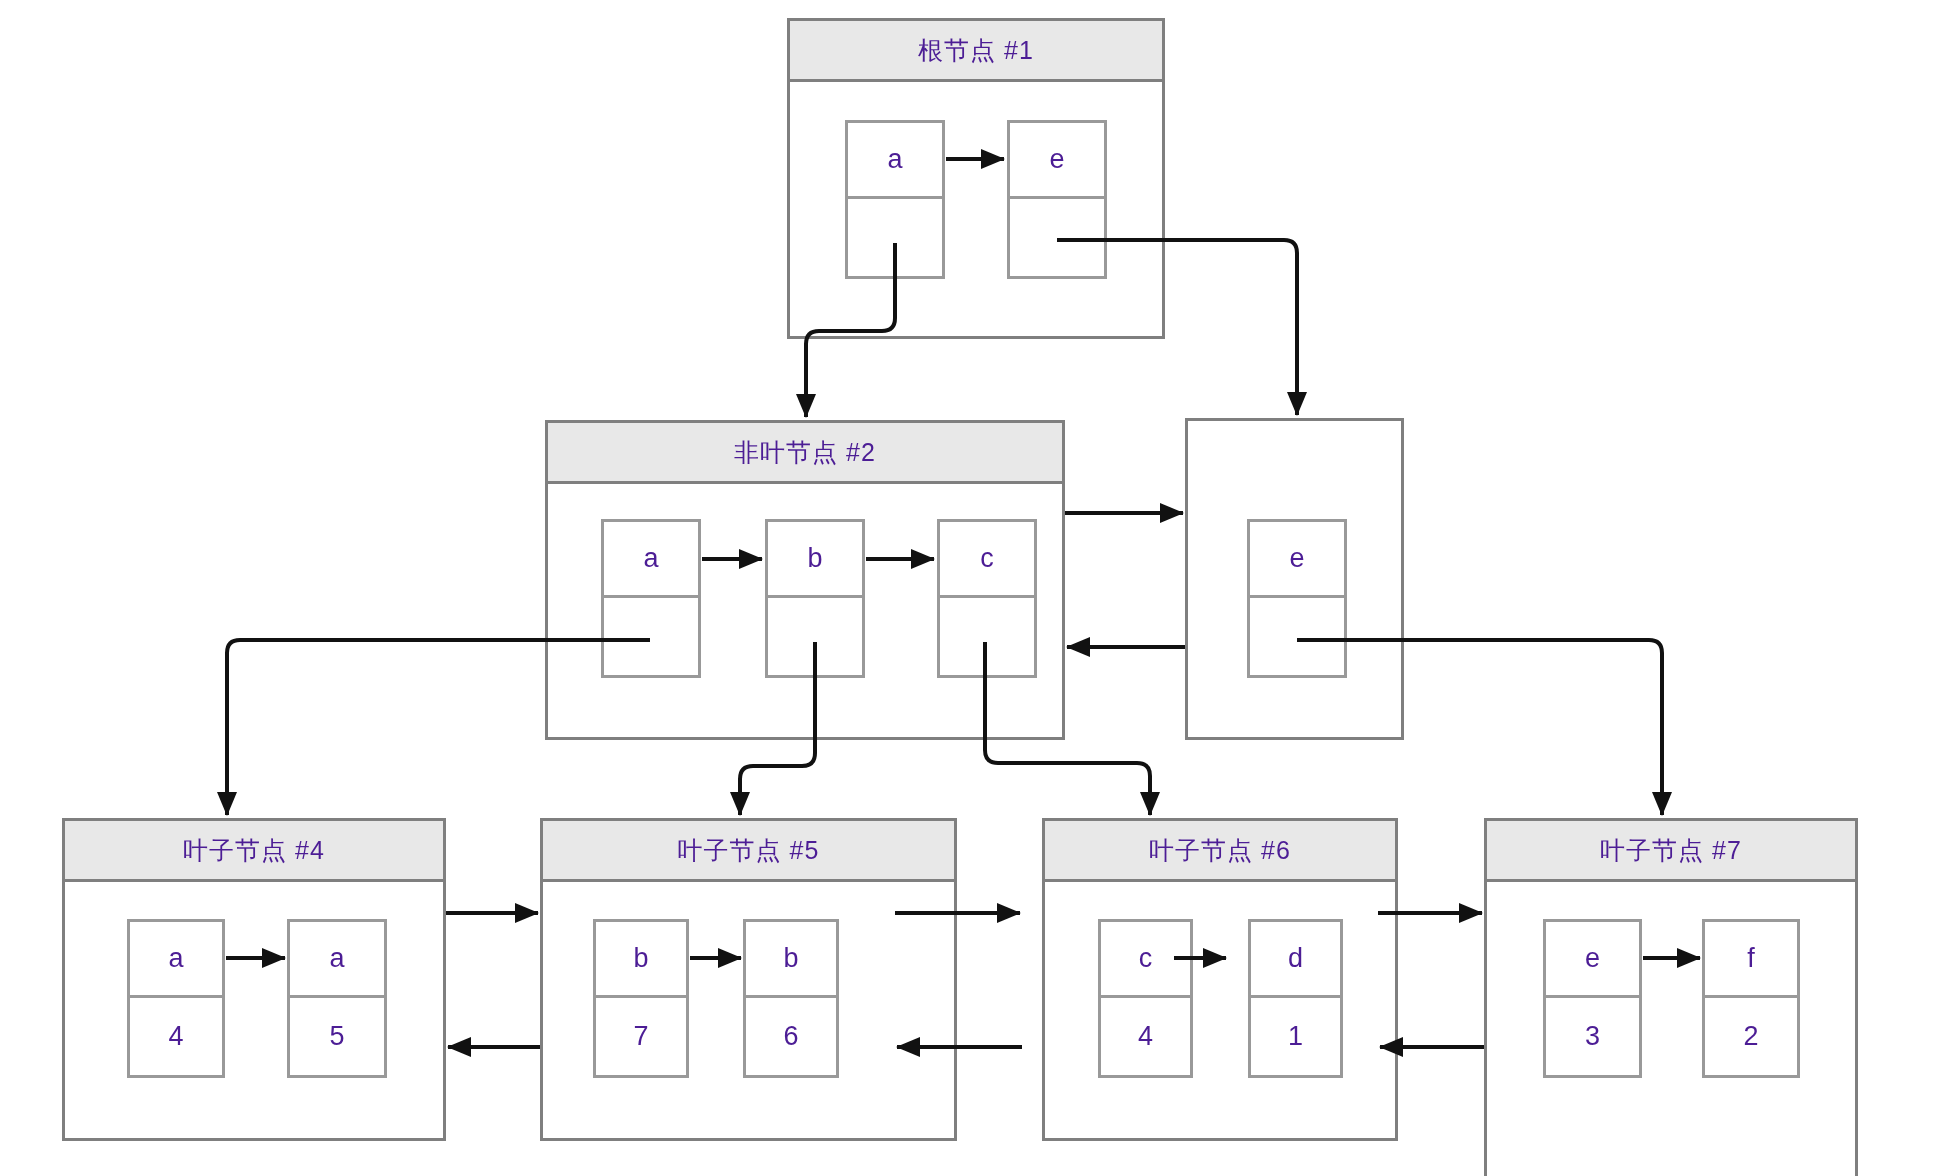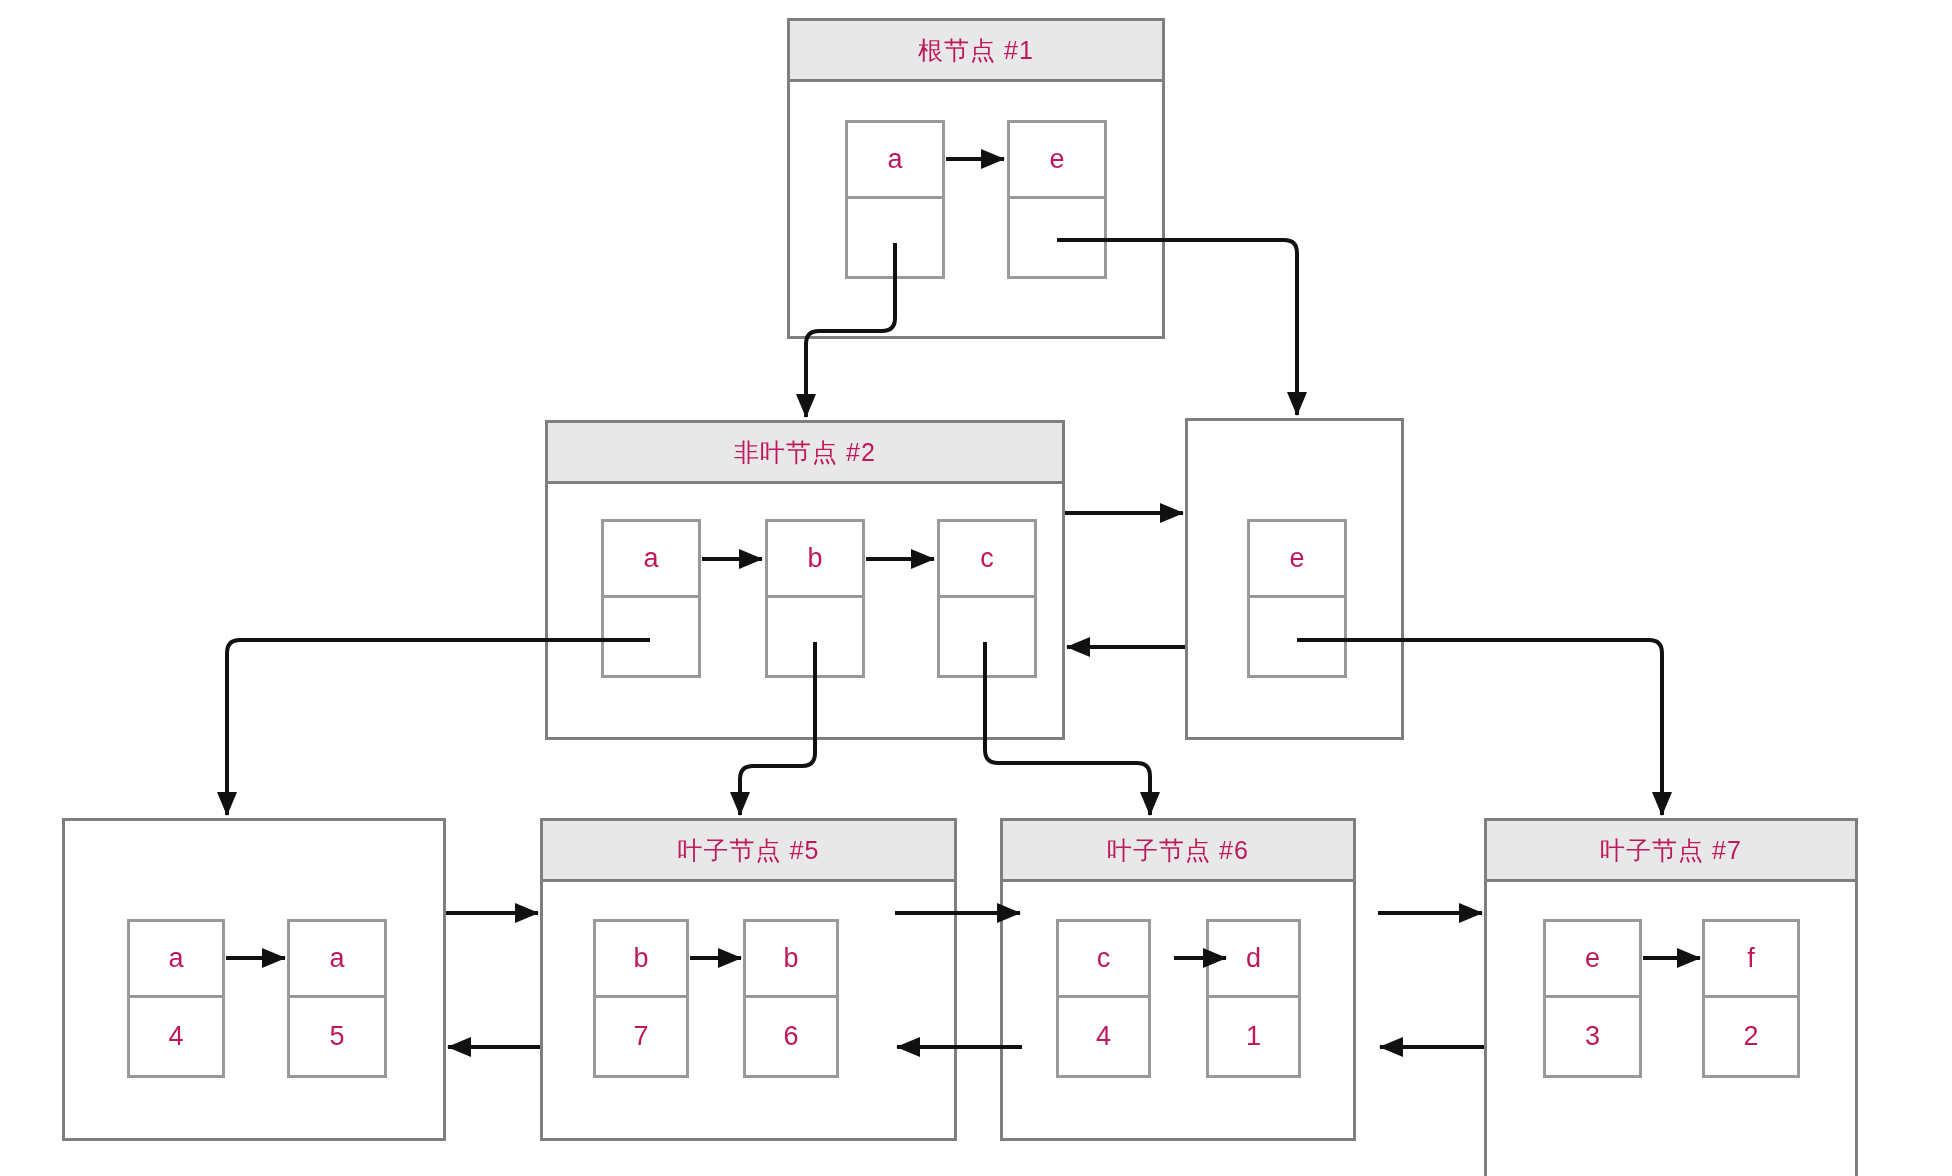--- a/index.html
+++ b/index.html
@@ -1,18 +1,18 @@
 <!DOCTYPE html>
 <html><head>
 <meta charset="utf-8">
 <style>
   html,body{margin:0;padding:0;background:#ffffff;}
   .canvas{
     position:relative;width:1952px;height:1176px;background:#ffffff;
-    font-family:"Liberation Sans",sans-serif;color:#be185d;overflow:hidden;
+    font-family:"Liberation Sans",sans-serif;color:#4c1d95;overflow:hidden;
   }
   .node{
     position:absolute;background:#ffffff;border:3px solid #7f7f7f;box-sizing:border-box;
   }
   .node-header{
     height:61px;background:#e8e8e8;border-bottom:3px solid #7f7f7f;
     display:flex;align-items:center;justify-content:center;
     font-size:25px;letter-spacing:1px;box-sizing:border-box;
   }
   .cell{position:absolute;}
@@ -59,20 +59,21 @@
   </div>
 
   <div class="node" style="left:1185px;top:418px;width:219px;height:322px">
     <div class="cell" style="left:59px;top:98px;width:100px">
       <div class="cell-key">e</div>
       <div class="cell-val"></div>
     </div>
   </div>
 
   <div class="node" style="left:62px;top:818px;width:384px;height:323px">
+    <div class="node-header">叶子节点 #4</div>
     <div class="cell" style="left:62px;top:98px;width:98px">
       <div class="cell-key">a</div>
       <div class="cell-val">4</div>
     </div>
     <div class="cell" style="left:222px;top:98px;width:100px">
       <div class="cell-key">a</div>
       <div class="cell-val">5</div>
     </div>
   </div>
 
@@ -81,21 +82,21 @@
     <div class="cell" style="left:50px;top:98px;width:96px">
       <div class="cell-key">b</div>
       <div class="cell-val">7</div>
     </div>
     <div class="cell" style="left:200px;top:98px;width:96px">
       <div class="cell-key">b</div>
       <div class="cell-val">6</div>
     </div>
   </div>
 
-  <div class="node" style="left:1000px;top:818px;width:356px;height:323px">
+  <div class="node" style="left:1042px;top:818px;width:356px;height:323px">
     <div class="node-header">叶子节点 #6</div>
     <div class="cell" style="left:53px;top:98px;width:95px">
       <div class="cell-key">c</div>
       <div class="cell-val">4</div>
     </div>
     <div class="cell" style="left:203px;top:98px;width:95px">
       <div class="cell-key">d</div>
       <div class="cell-val">1</div>
     </div>
   </div>

